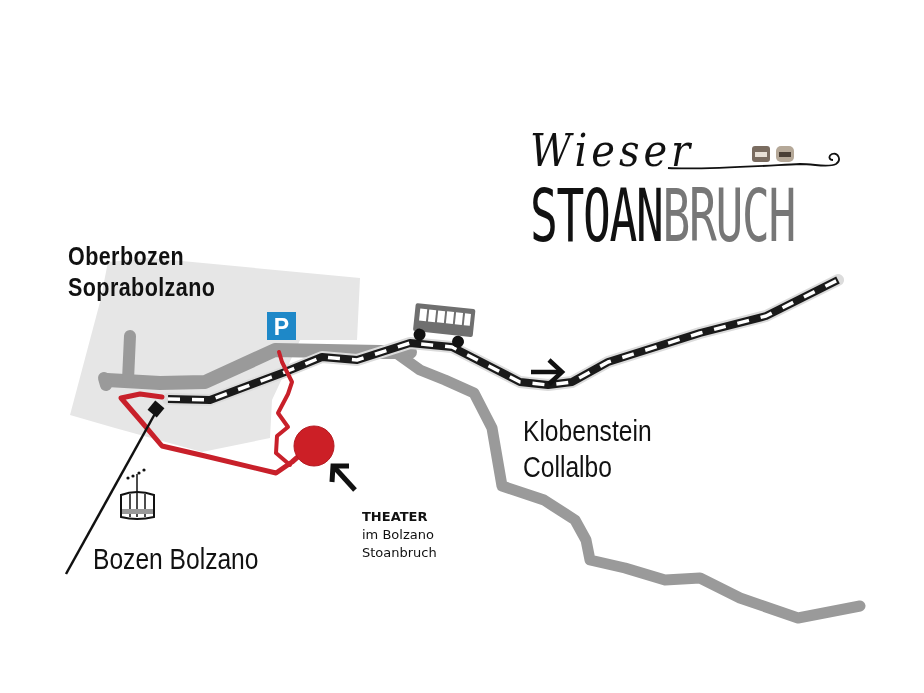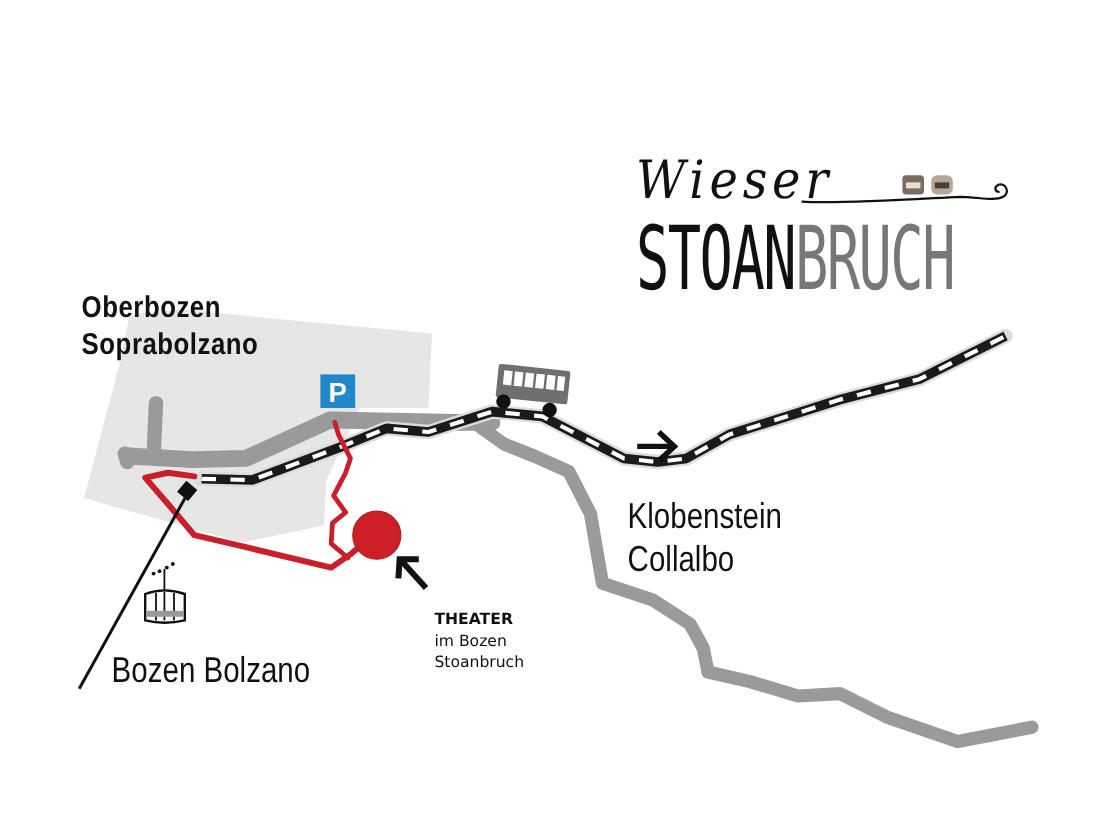--- a/index.html
+++ b/index.html
@@ -97,14 +97,14 @@
 
 <div class="label town-bold" style="left:68px; top:241px;">Oberbozen</div>
 <div class="label town-bold" style="left:68px; top:272px;">Soprabolzano</div>
 
 <div class="label town" style="left:523px; top:412px;">Klobenstein</div>
 <div class="label town" style="left:523px; top:448px;">Collalbo</div>
 
 <div class="label town" style="left:93px; top:540px;">Bozen Bolzano</div>
 
 <div class="label theater-title" style="left:362px; top:508px;">THEATER</div>
-<div class="label theater-sub" style="left:362px; top:526px;">im Bozen</div>
+<div class="label theater-sub" style="left:362px; top:526px;">im Bolzano</div>
 <div class="label theater-sub" style="left:362px; top:544px;">Stoanbruch</div>
 
 </body></html>

